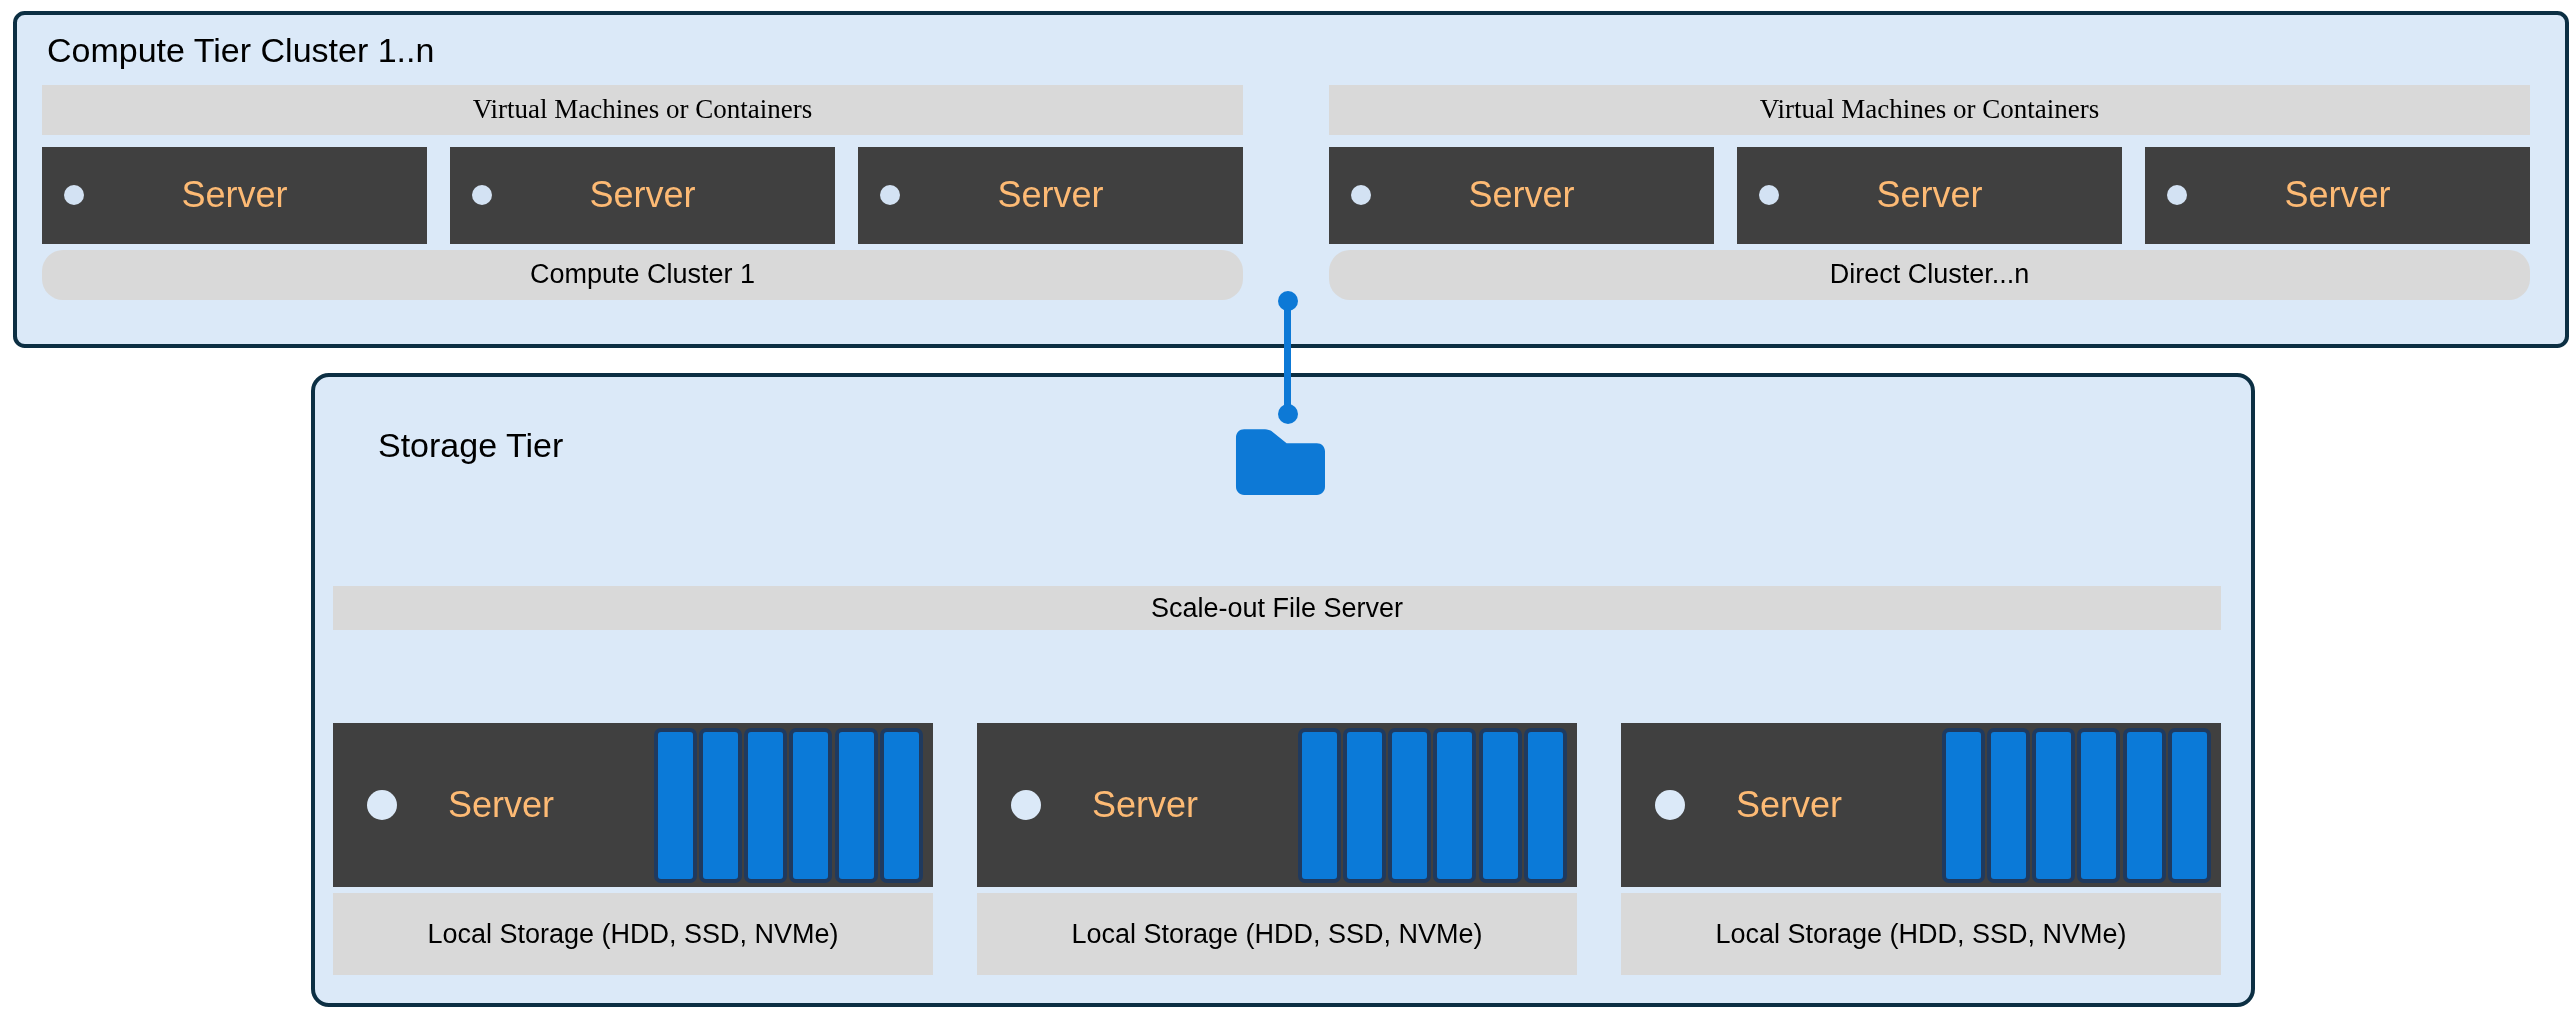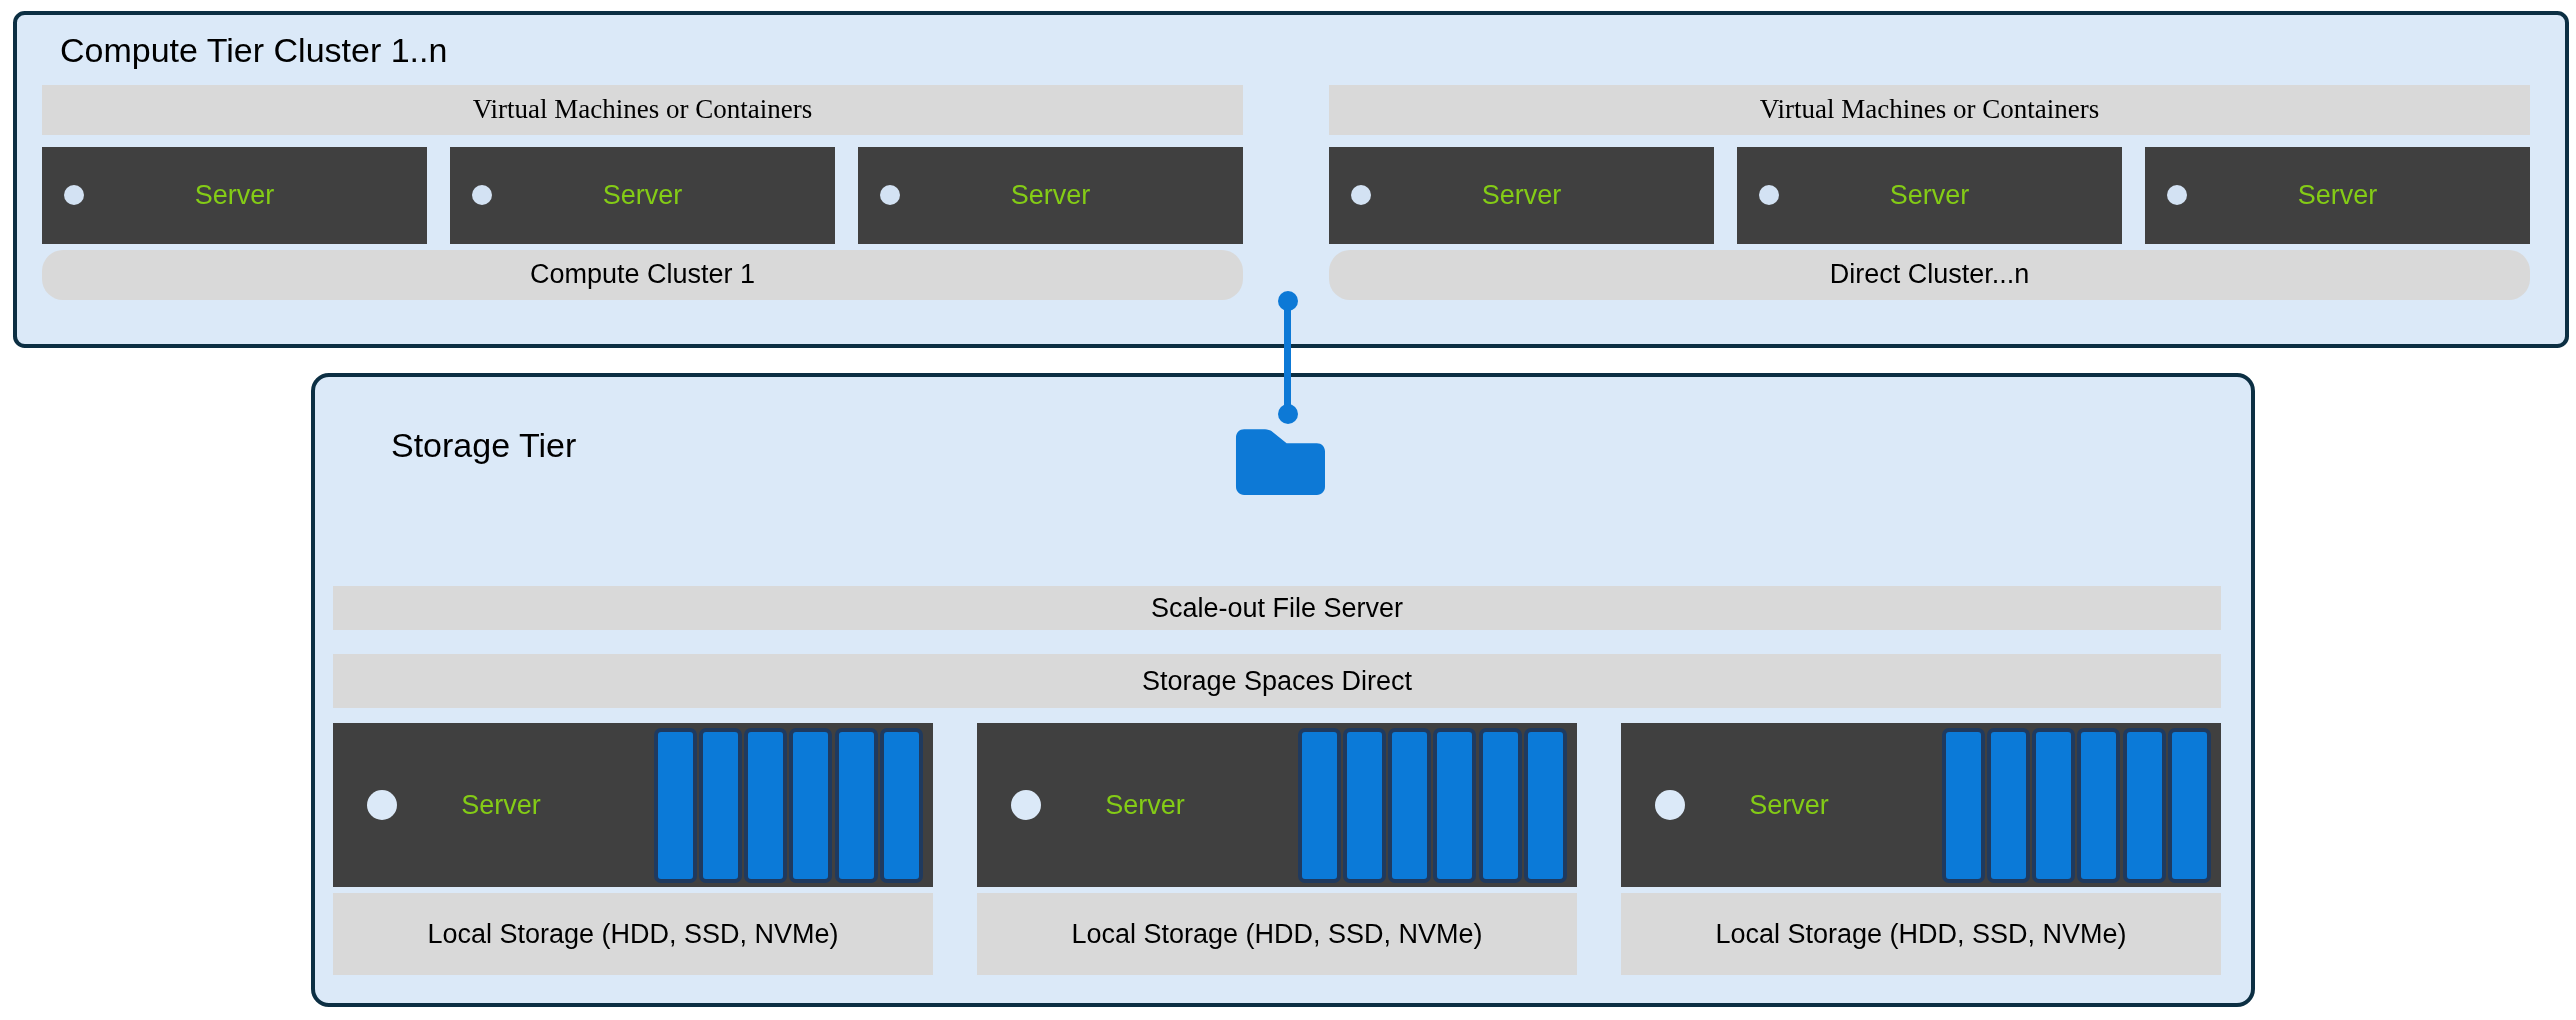--- a/index.html
+++ b/index.html
@@ -21,21 +21,20 @@
   }
   .tier-compute { left: 13px; top: 10.5px; width: 2556px; height: 337px; }
   .tier-storage { left: 311px; top: 373px; width: 1944px; height: 634px; border-radius: 18px; }
 
   .tier-title {
     position: absolute;
     font-size: 34px;
     line-height: 41px;
     color: #000000;
     white-space: nowrap;
-    margin-left: 13px;
   }
   .tier-compute .tier-title { left: 30px; top: 15px; }
   .tier-storage .tier-title { left: 63px; top: 48px; }
 
   
   .graybar {
     position: absolute;
     background: #d9d9d9;
     display: flex;
     align-items: center;
@@ -61,21 +60,21 @@
     align-items: center;
     justify-content: center;
   }
   .compute-server .led {
     position: absolute;
     left: 22px; top: 50%; margin-top: -10.5px;
     width: 20.4px; height: 20.4px;
     border-radius: 50%;
     background: #d3e2f3;
   }
-  .server-label { color: #84cc16; font-size: 27px; }
+  .server-label { color: #fdba74; font-size: 36px; }
 
   
   .connector-line {
     position: absolute;
     left: 1284px; top: 301px;
     width: 7px; height: 113px;
     background: #0d79d6;
     z-index: 5;
   }
   .connector-dot {
@@ -192,21 +191,20 @@
   <div class="tier tier-storage">
     <div class="tier-title">Storage Tier</div>
 
     <div class="folder-wrap">
       <svg width="96" height="74" viewBox="0 0 165 127" xmlns="http://www.w3.org/2000/svg">
         <path fill="#0d79d6" d="M12 28 c0 -8 6 -14 14 -14 h36 c5 0 10 2 13 5 l24 19 h52 c8 0 14 6 14 14 v61 c0 8 -6 14 -14 14 H26 c-8 0 -14 -6 -14 -14 Z"></path>
       </svg>
     </div>
 
     <div class="graybar storage-layer-2">Scale-out File Server</div>
-    <div class="graybar storage-layer-3">Storage Spaces Direct</div>
 
     <div class="nodes-row">
 
       <div class="storage-node">
         <div class="storage-server">
           <span class="led"></span>
           <span class="server-label-wrap">
               <span class="server-label">Server</span>
             </span>
           <div class="disks">

